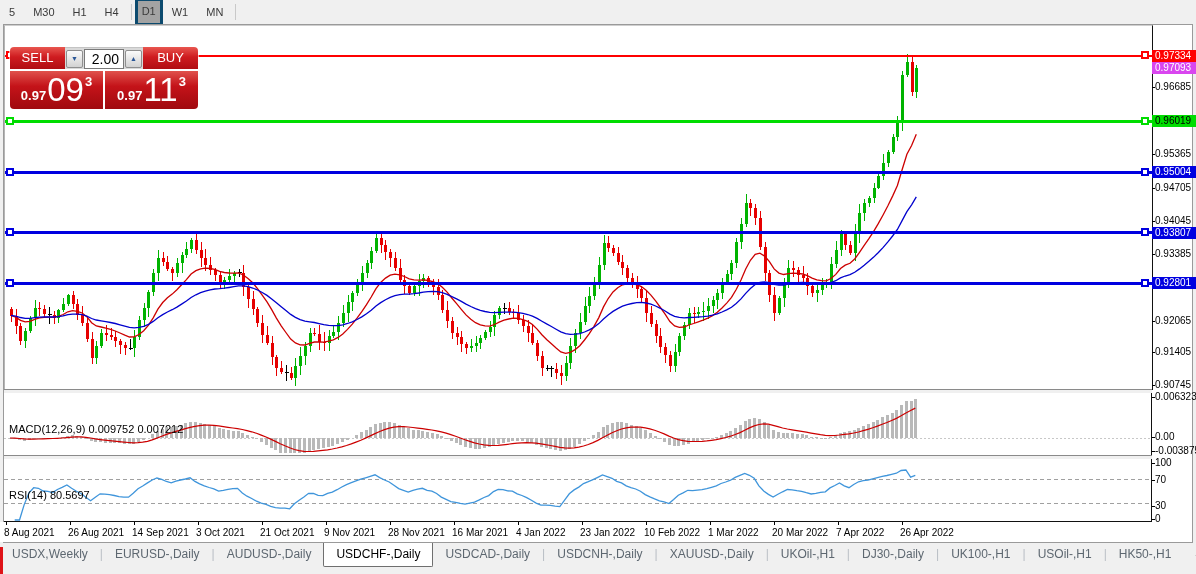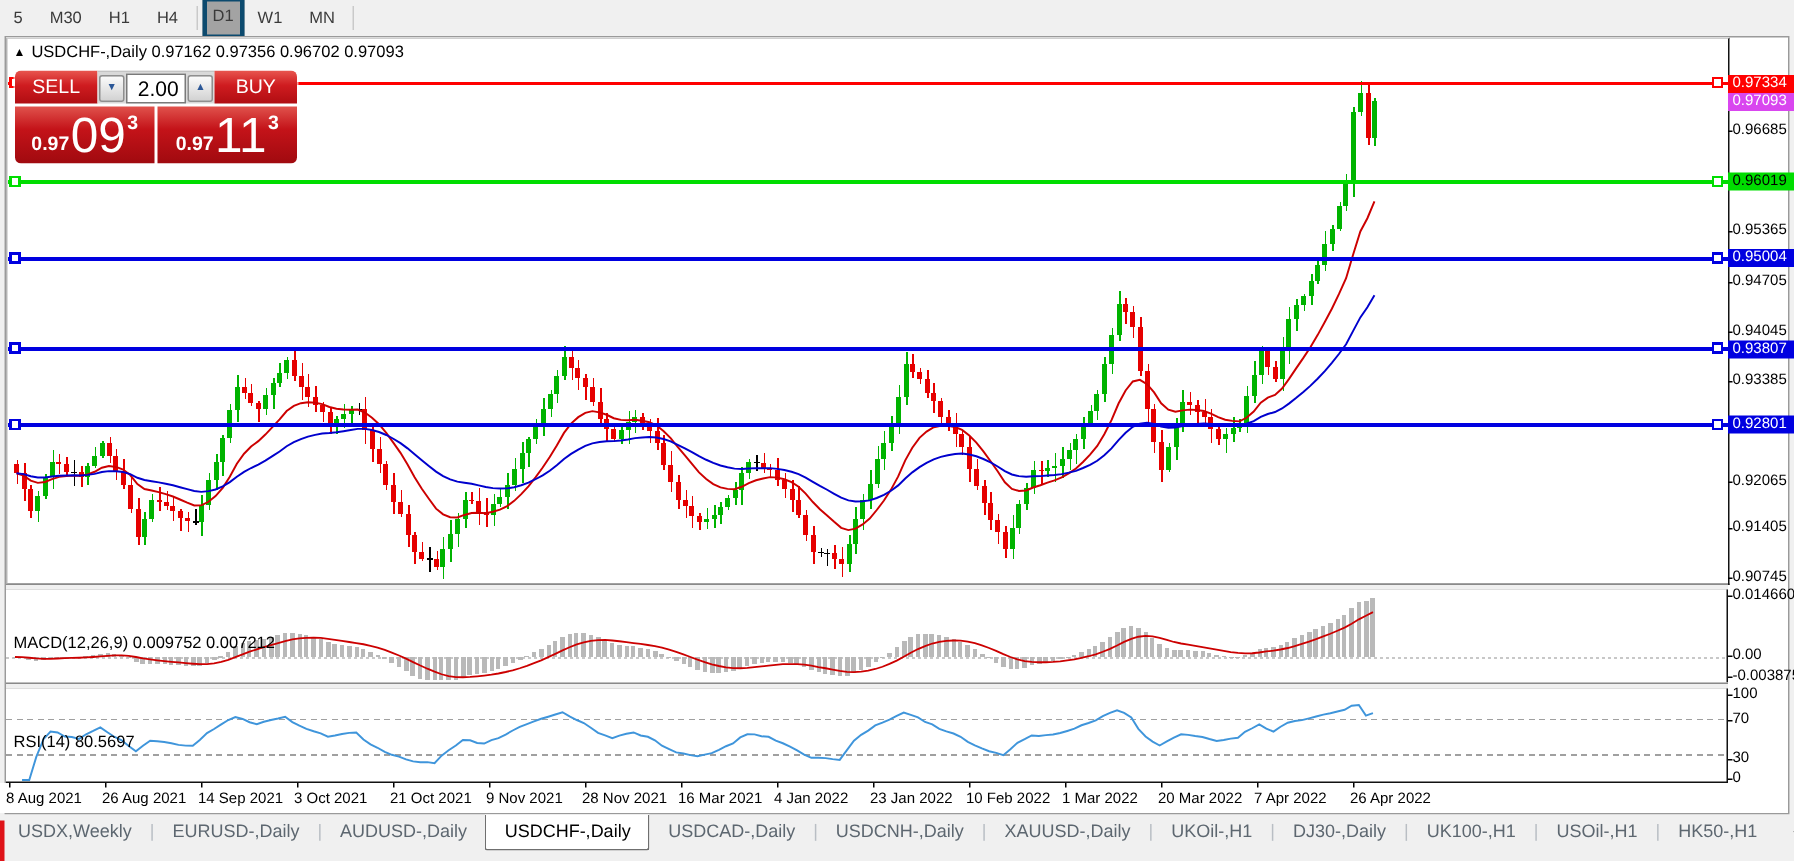--- a/index.html
+++ b/index.html
@@ -690,23 +690,20 @@
       <rect x="909.5" y="5.705852753131175" width="3" height="39.294147246868825" fill="#b9b9b9"></rect>
       <polyline points="6.0,45.0 10.7,45.1 15.5,45.5 20.2,45.9 25.0,46.2 29.7,46.2 34.4,46.0 39.2,45.8 43.9,45.6 48.7,45.5 53.4,45.3 58.1,45.0 62.9,44.6 67.6,44.2 72.4,43.9 77.1,43.9 81.8,44.3 86.6,45.0 91.3,45.9 96.1,46.6 100.8,47.2 105.5,47.7 110.3,48.2 115.0,48.6 119.8,49.1 124.5,49.5 129.2,49.8 134.0,49.7 138.7,49.2 143.5,48.3 148.2,46.9 152.9,45.1 157.7,43.2 162.4,41.4 167.2,39.9 171.9,38.4 176.6,37.1 181.4,35.7 186.1,34.4 190.9,33.3 195.6,32.6 200.3,32.2 205.1,32.1 209.8,32.3 214.6,32.9 219.3,33.6 224.0,34.3 228.8,35.0 233.5,35.7 238.3,36.5 243.0,37.6 247.7,38.8 252.5,40.3 257.2,42.1 262.0,44.0 266.7,46.1 271.4,48.4 276.2,50.7 280.9,52.8 285.7,54.8 290.4,56.5 295.1,57.7 299.9,58.4 304.6,58.5 309.4,58.3 314.1,57.9 318.8,57.4 323.6,56.8 328.3,56.0 333.1,55.0 337.8,53.9 342.5,52.5 347.3,50.9 352.0,49.1 356.8,47.2 361.5,45.1 366.2,42.9 371.0,40.6 375.7,38.5 380.5,36.6 385.2,35.2 389.9,34.2 394.7,33.7 399.4,33.6 404.2,34.0 408.9,34.5 413.6,35.1 418.4,35.7 423.1,36.3 427.9,37.0 432.6,37.8 437.3,38.8 442.1,40.1 446.8,41.6 451.6,43.3 456.3,45.0 461.0,46.8 465.8,48.4 470.5,49.9 475.3,51.0 480.0,51.9 484.7,52.4 489.5,52.5 494.2,52.3 499.0,51.8 503.7,51.3 508.4,50.7 513.2,50.2 517.9,49.8 522.7,49.7 527.4,49.8 532.1,50.1 536.9,50.8 541.6,51.7 546.4,52.5 551.1,53.4 555.8,54.3 560.6,54.9 565.3,55.1 570.1,54.8 574.8,54.1 579.5,53.0 584.3,51.5 589.0,49.6 593.8,47.4 598.5,44.8 603.2,42.2 608.0,39.7 612.7,37.7 617.5,36.0 622.2,34.9 626.9,34.2 631.7,34.0 636.4,34.1 641.2,34.8 645.9,35.8 650.6,37.2 655.4,39.0 660.1,40.9 664.9,43.1 669.6,45.0 674.3,46.6 679.1,47.7 683.8,48.3 688.6,48.5 693.3,48.5 698.0,48.3 702.8,47.9 707.5,47.3 712.3,46.6 717.0,45.6 721.7,44.5 726.5,43.2 731.2,41.5 736.0,39.6 740.7,37.3 745.4,34.9 750.2,32.9 754.9,31.5 759.7,30.9 764.4,31.2 769.1,32.3 773.9,33.6 778.6,35.0 783.4,36.0 788.1,36.8 792.8,37.6 797.6,38.4 802.3,39.2 807.1,40.1 811.8,40.9 816.5,41.7 821.3,42.3 826.0,42.6 830.8,42.5 835.5,42.0 840.2,41.3 845.0,40.8 849.7,40.0 854.5,39.0 859.2,37.7 863.9,36.3 868.7,34.8 873.4,33.1 878.2,31.3 882.9,29.5 887.6,27.5 892.4,25.4 897.1,22.8 901.9,19.9 906.6,17.5 911.3,15.1" fill="none" stroke="#cc0000" stroke-width="1.2" shape-rendering="auto"></polyline>
     </svg>
   <div id="rsi-divider" class="divider"></div>
   <svg id="rsi-svg" width="1147" height="62" shape-rendering="crispEdges">
       <line x1="0" y1="20.7" x2="1147" y2="20.7" stroke="#a0a0a0" stroke-dasharray="4,3" stroke-width="1"></line>
       <line x1="0" y1="44.3" x2="1147" y2="44.3" stroke="#a0a0a0" stroke-dasharray="4,3" stroke-width="1"></line>
       <polyline points="10.7,61.0 15.5,61.0 20.2,45.6 25.0,33.8 29.7,28.7 34.4,29.3 39.2,32.0 43.9,32.3 48.7,33.6 53.4,30.5 58.1,28.3 62.9,25.9 67.6,29.2 72.4,32.3 77.1,34.5 81.8,38.3 86.6,41.8 91.3,38.2 96.1,34.8 100.8,35.2 105.5,35.7 110.3,36.5 115.0,37.6 119.8,38.1 124.5,38.2 129.2,34.3 134.0,29.7 138.7,27.0 143.5,23.9 148.2,21.0 152.9,19.0 157.7,20.3 162.4,22.5 167.2,23.8 171.9,22.2 176.6,21.0 181.4,20.0 186.1,18.8 190.9,22.4 195.6,24.8 200.3,26.9 205.1,28.5 209.8,29.9 214.6,32.1 219.3,31.3 224.0,30.3 228.8,29.6 233.5,29.4 238.3,34.0 243.0,37.2 247.7,39.5 252.5,42.2 257.2,44.2 262.0,45.4 266.7,47.3 271.4,48.6 276.2,49.1 280.9,49.1 285.7,49.8 290.4,44.8 295.1,41.2 299.9,38.0 304.6,34.3 309.4,34.5 314.1,36.3 318.8,36.7 323.6,34.4 328.3,33.1 333.1,30.7 337.8,28.0 342.5,25.6 347.3,23.7 352.0,21.9 356.8,20.2 361.5,18.8 366.2,17.3 371.0,15.8 375.7,18.6 380.5,21.0 385.2,23.0 389.9,26.2 394.7,29.6 399.4,31.3 404.2,33.1 408.9,31.4 413.6,30.2 418.4,29.3 423.1,31.3 427.9,32.2 432.6,34.5 437.3,38.1 442.1,40.4 446.8,42.6 451.6,43.3 456.3,44.4 461.0,45.1 465.8,44.1 470.5,43.1 475.3,40.9 480.0,38.5 484.7,36.6 489.5,32.6 494.2,30.5 499.0,30.6 503.7,31.8 508.4,32.2 513.2,34.8 517.9,36.5 522.7,38.7 527.4,41.3 532.1,44.1 536.9,46.2 541.6,46.2 546.4,46.4 551.1,47.1 555.8,47.6 560.6,41.1 565.3,34.8 570.1,30.9 574.8,28.1 579.5,24.6 584.3,22.7 589.0,20.7 593.8,18.3 598.5,16.0 603.2,17.6 608.0,19.3 612.7,22.3 617.5,23.9 622.2,26.9 626.9,28.6 631.7,30.0 636.4,32.2 641.2,35.6 645.9,37.9 650.6,39.9 655.4,41.8 660.1,42.9 664.9,44.5 669.6,40.5 674.3,36.2 679.1,33.8 683.8,31.3 688.6,31.6 693.3,31.1 698.0,30.7 702.8,29.7 707.5,28.3 712.3,26.8 717.0,24.5 721.7,23.0 726.5,21.2 731.2,18.4 736.0,16.3 740.7,14.5 745.4,16.3 750.2,19.3 754.9,26.9 759.7,32.0 764.4,35.4 769.1,38.0 773.9,35.3 778.6,32.8 783.4,30.5 788.1,30.9 792.8,31.7 797.6,32.3 802.3,33.7 807.1,35.0 811.8,34.3 816.5,33.4 821.3,32.8 826.0,28.9 830.8,26.5 835.5,23.9 840.2,26.8 845.0,28.7 849.7,25.5 854.5,22.8 859.2,21.7 863.9,21.1 868.7,19.9 873.4,18.7 878.2,17.4 882.9,16.5 887.6,15.3 892.4,14.2 897.1,11.5 901.9,11.0 906.6,18.1 911.3,16.4" fill="none" stroke="#3f95db" stroke-width="1.3" shape-rendering="auto"></polyline>
     </svg>
 
-  <div id="chart-title">
-    <span class="arr">▲</span><span>USDCHF-,Daily</span>&nbsp;<span>0.97162 0.97356 0.96702 0.97093</span>
-  </div>
 
   <div id="macd-label" class="ind-label">MACD(12,26,9) 0.009752 0.007212</div>
   <div id="rsi-label" class="ind-label">RSI(14) 80.5697</div>
 
   <div id="trade-panel">
     <div class="tp-row1">
       <div class="tp-btn">SELL</div>
       <div class="tp-spin">
         <div class="spin-btn">
           <span>▼</span></div>
@@ -753,21 +750,21 @@
       <div class="ax-label" style="top: 248px;">0.93385</div>
       <div class="ax-tick" style="top: 283px;"></div>
       <div class="ax-label ax-badge blue" style="top: 277px;">0.92801</div>
       <div class="ax-tick" style="top: 321px;"></div>
       <div class="ax-label" style="top: 315px;">0.92065</div>
       <div class="ax-tick" style="top: 352px;"></div>
       <div class="ax-label" style="top: 346px;">0.91405</div>
       <div class="ax-tick" style="top: 385px;"></div>
       <div class="ax-label" style="top: 379px;">0.90745</div>
       <div class="ax-tick" style="top: 397px;"></div>
-      <div class="ax-label" style="top: 391px;">0.014660</div>
+      <div class="ax-label" style="top: 391px;">0.006323</div>
       <div class="ax-tick" style="top: 437px;"></div>
       <div class="ax-label" style="top: 431px;">0.00</div>
       <div class="ax-tick" style="top: 451px;"></div>
       <div class="ax-label" style="top: 445px;">-0.003875</div>
       <div class="ax-tick" style="top: 463px;"></div>
       <div class="ax-label" style="top: 457px;">100</div>
       <div class="ax-tick" style="top: 480px;"></div>
       <div class="ax-label" style="top: 474px;">70</div>
       <div class="ax-tick" style="top: 506px;"></div>
       <div class="ax-label" style="top: 500px;">30</div>

